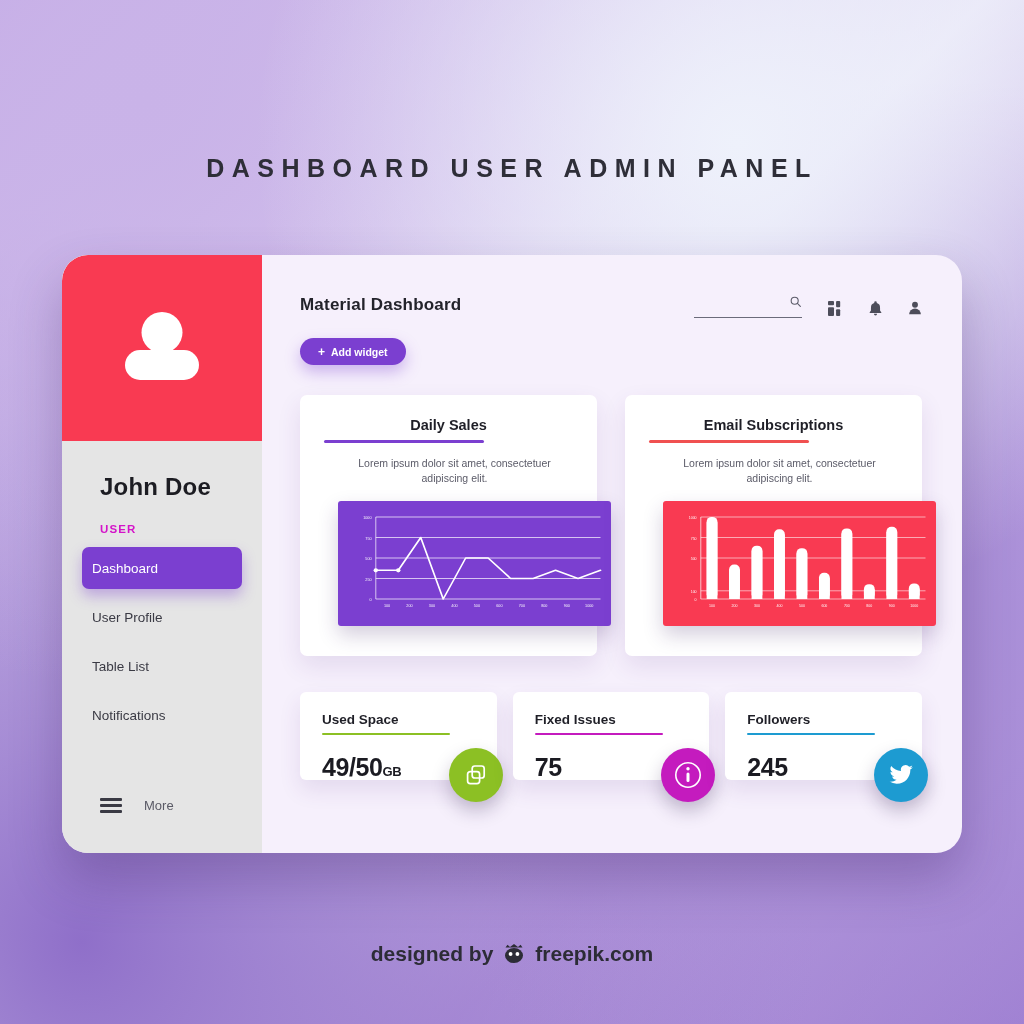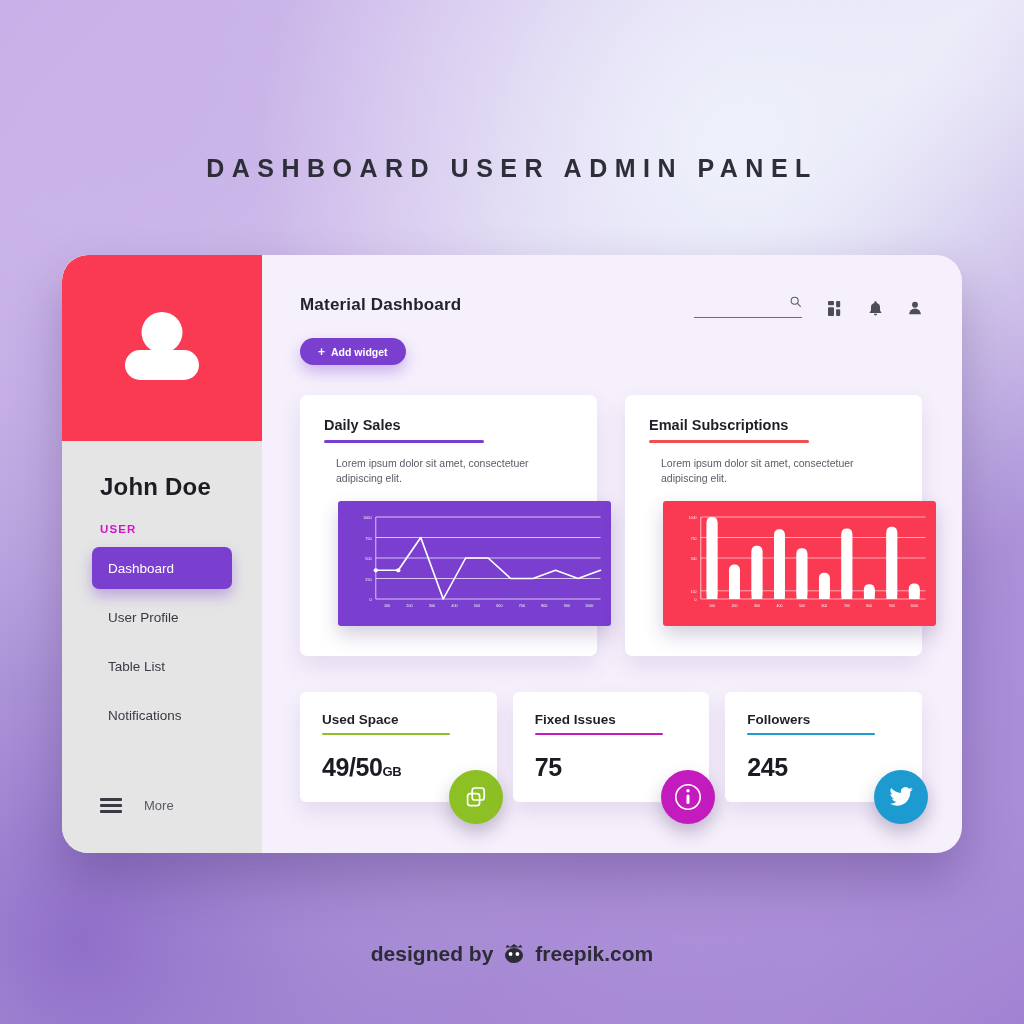--- a/index.html
+++ b/index.html
@@ -94,24 +94,24 @@
   .section-label {
     margin: 22px 0 0 38px;
     font-size: 11.5px;
     font-weight: 700;
     letter-spacing: 1.1px;
     color: #d414c9;
   }
   .nav { margin-top: 12px; }
   .nav-item {
     height: 42px;
-    margin: 0 30px;
-    display: flex;
-    align-items: center;
-    padding-left: 16px;
+    margin: 0 20px;
+    display: flex;
+    align-items: center;
+    padding-left: 10px;
     font-size: 13.5px;
     color: #3a3a44;
     border-radius: 7px;
   }
   .nav-item.active {
     background: #7b3fd0;
     color: #ffffff;
     box-shadow: 0 7px 14px rgba(123,63,208,0.38);
   }
   .nav-item:not(.active) { margin-top: 7px; }
@@ -162,21 +162,21 @@
     background: #7b3fd0;
     color: #ffffff;
     font-size: 10.5px;
     font-weight: 700;
     font-family: "Liberation Sans", sans-serif;
     box-shadow: 0 7px 15px rgba(123,63,208,0.35);
   }
   .plus-icon { font-size: 12px; line-height: 1; }
 
   
-  .chart-row { display: flex; gap: 28px; margin-top: 30px; }
+  .chart-row { display: flex; gap: 28px; margin-top: 30px; text-align: center; }
   .chart-card {
     flex: 1 1 0;
     background: #ffffff;
     border-radius: 7px;
     box-shadow: 0 10px 24px rgba(80,40,130,0.11);
     padding: 22px 24px 30px 24px;
     position: relative;
   }
   .card-title { font-size: 14.5px; font-weight: 700; color: #1f1f27; }
   .title-rule { height: 2.6px; width: 160px; margin-top: 7px; border-radius: 2px; }
@@ -196,21 +196,21 @@
 
   
   .stat-row { display: flex; gap: 16px; margin-top: 36px; }
   .stat-card {
     flex: 1 1 0;
     background: #ffffff;
     border-radius: 6px;
     box-shadow: 0 10px 22px rgba(80,40,130,0.11);
     padding: 20px 22px 24px 22px;
     position: relative;
-    height: 110px;
+    height: 88px;
   }
   .stat-title { font-size: 13.5px; font-weight: 700; color: #1f1f27; }
   .stat-rule { height: 2.4px; width: 128px; margin-top: 6px; border-radius: 2px; }
   .stat-value {
     margin-top: 18px;
     font-size: 25px;
     font-weight: 700;
     color: #1b1b22;
     letter-spacing: -.4px;
   }

